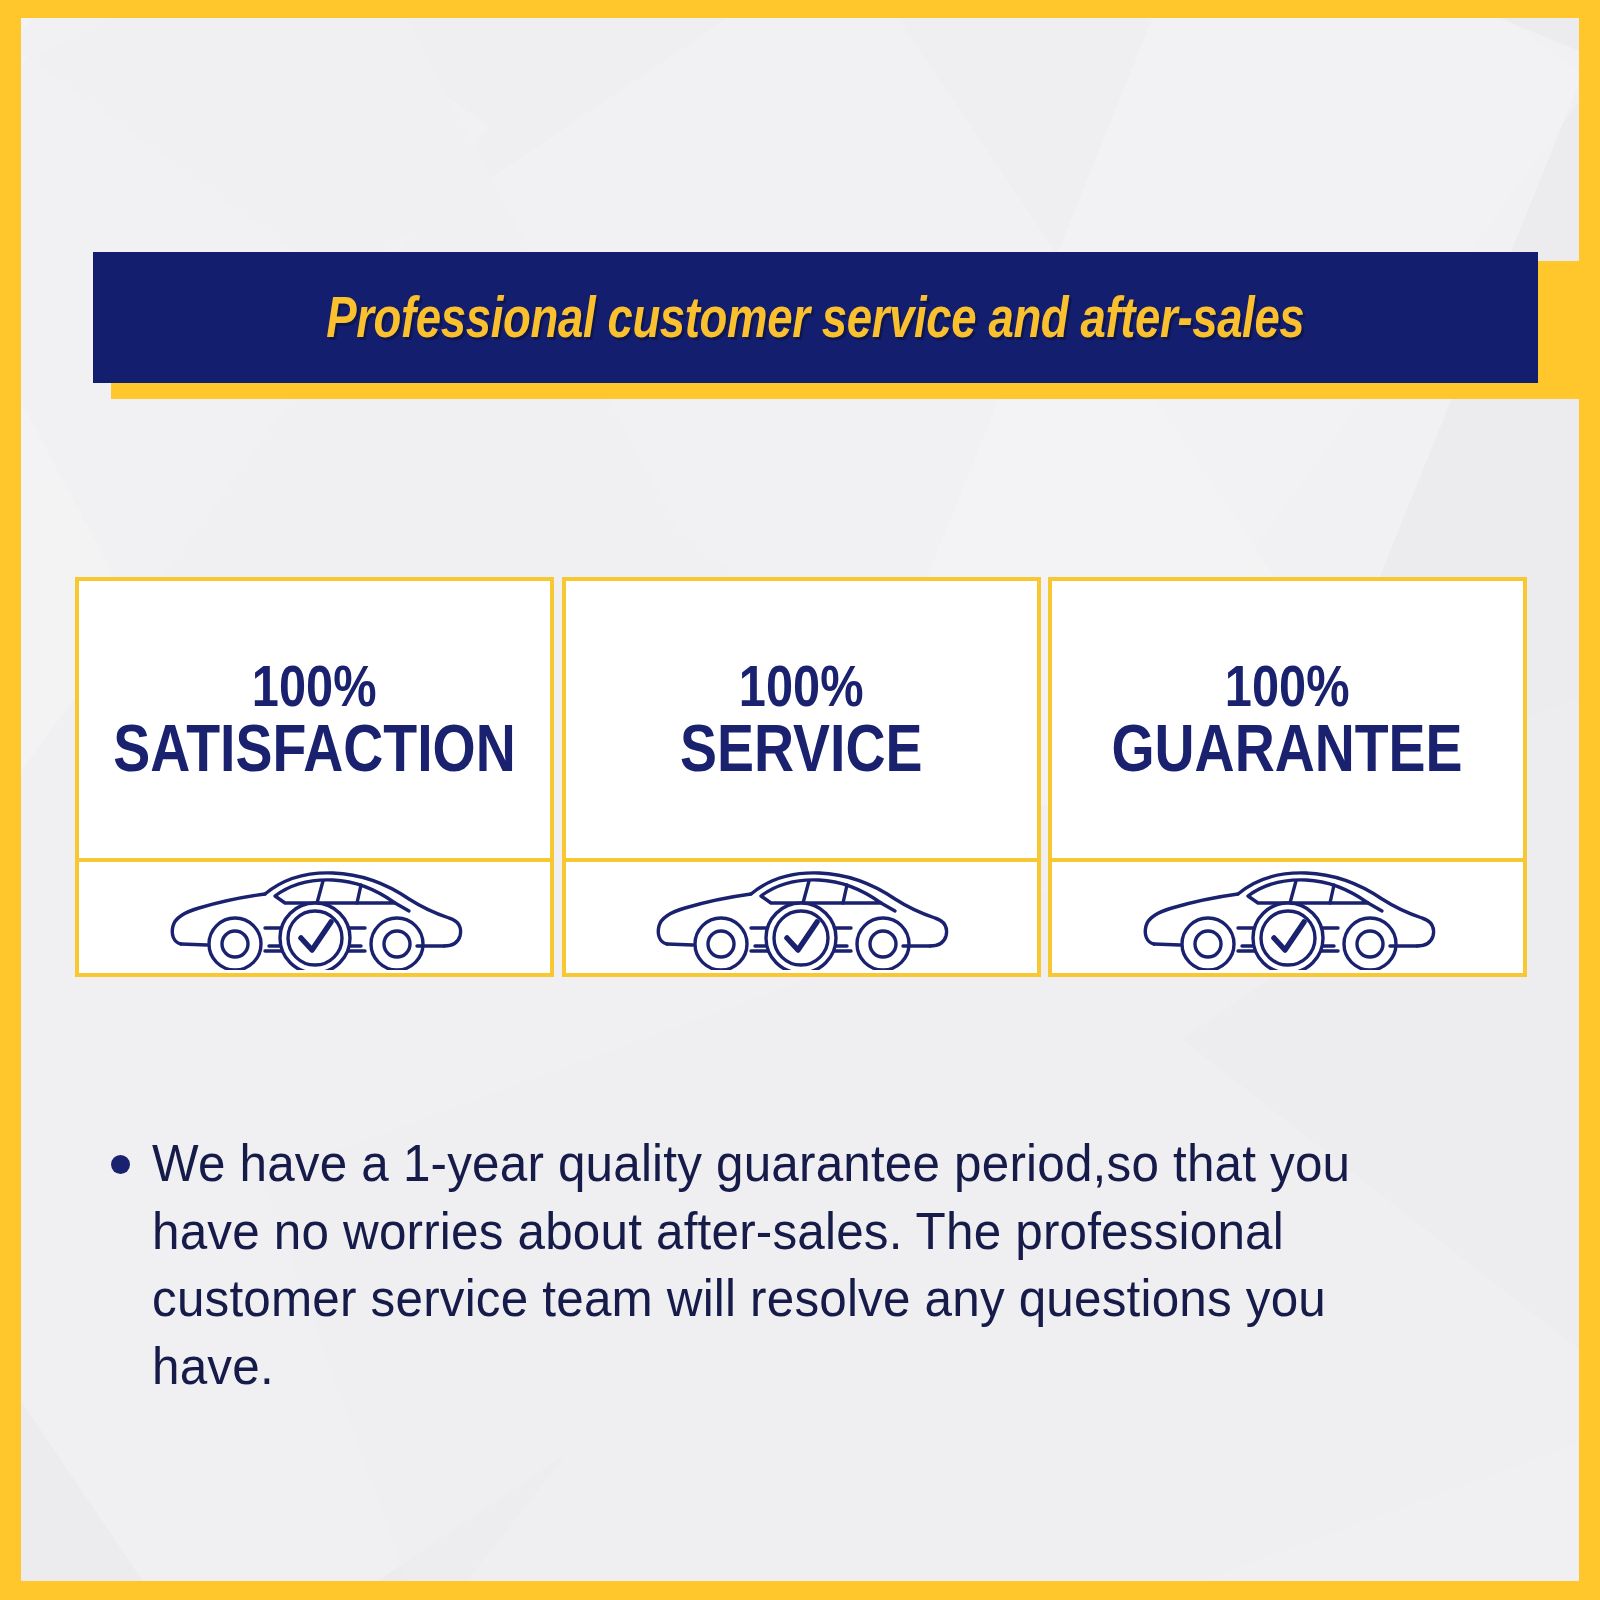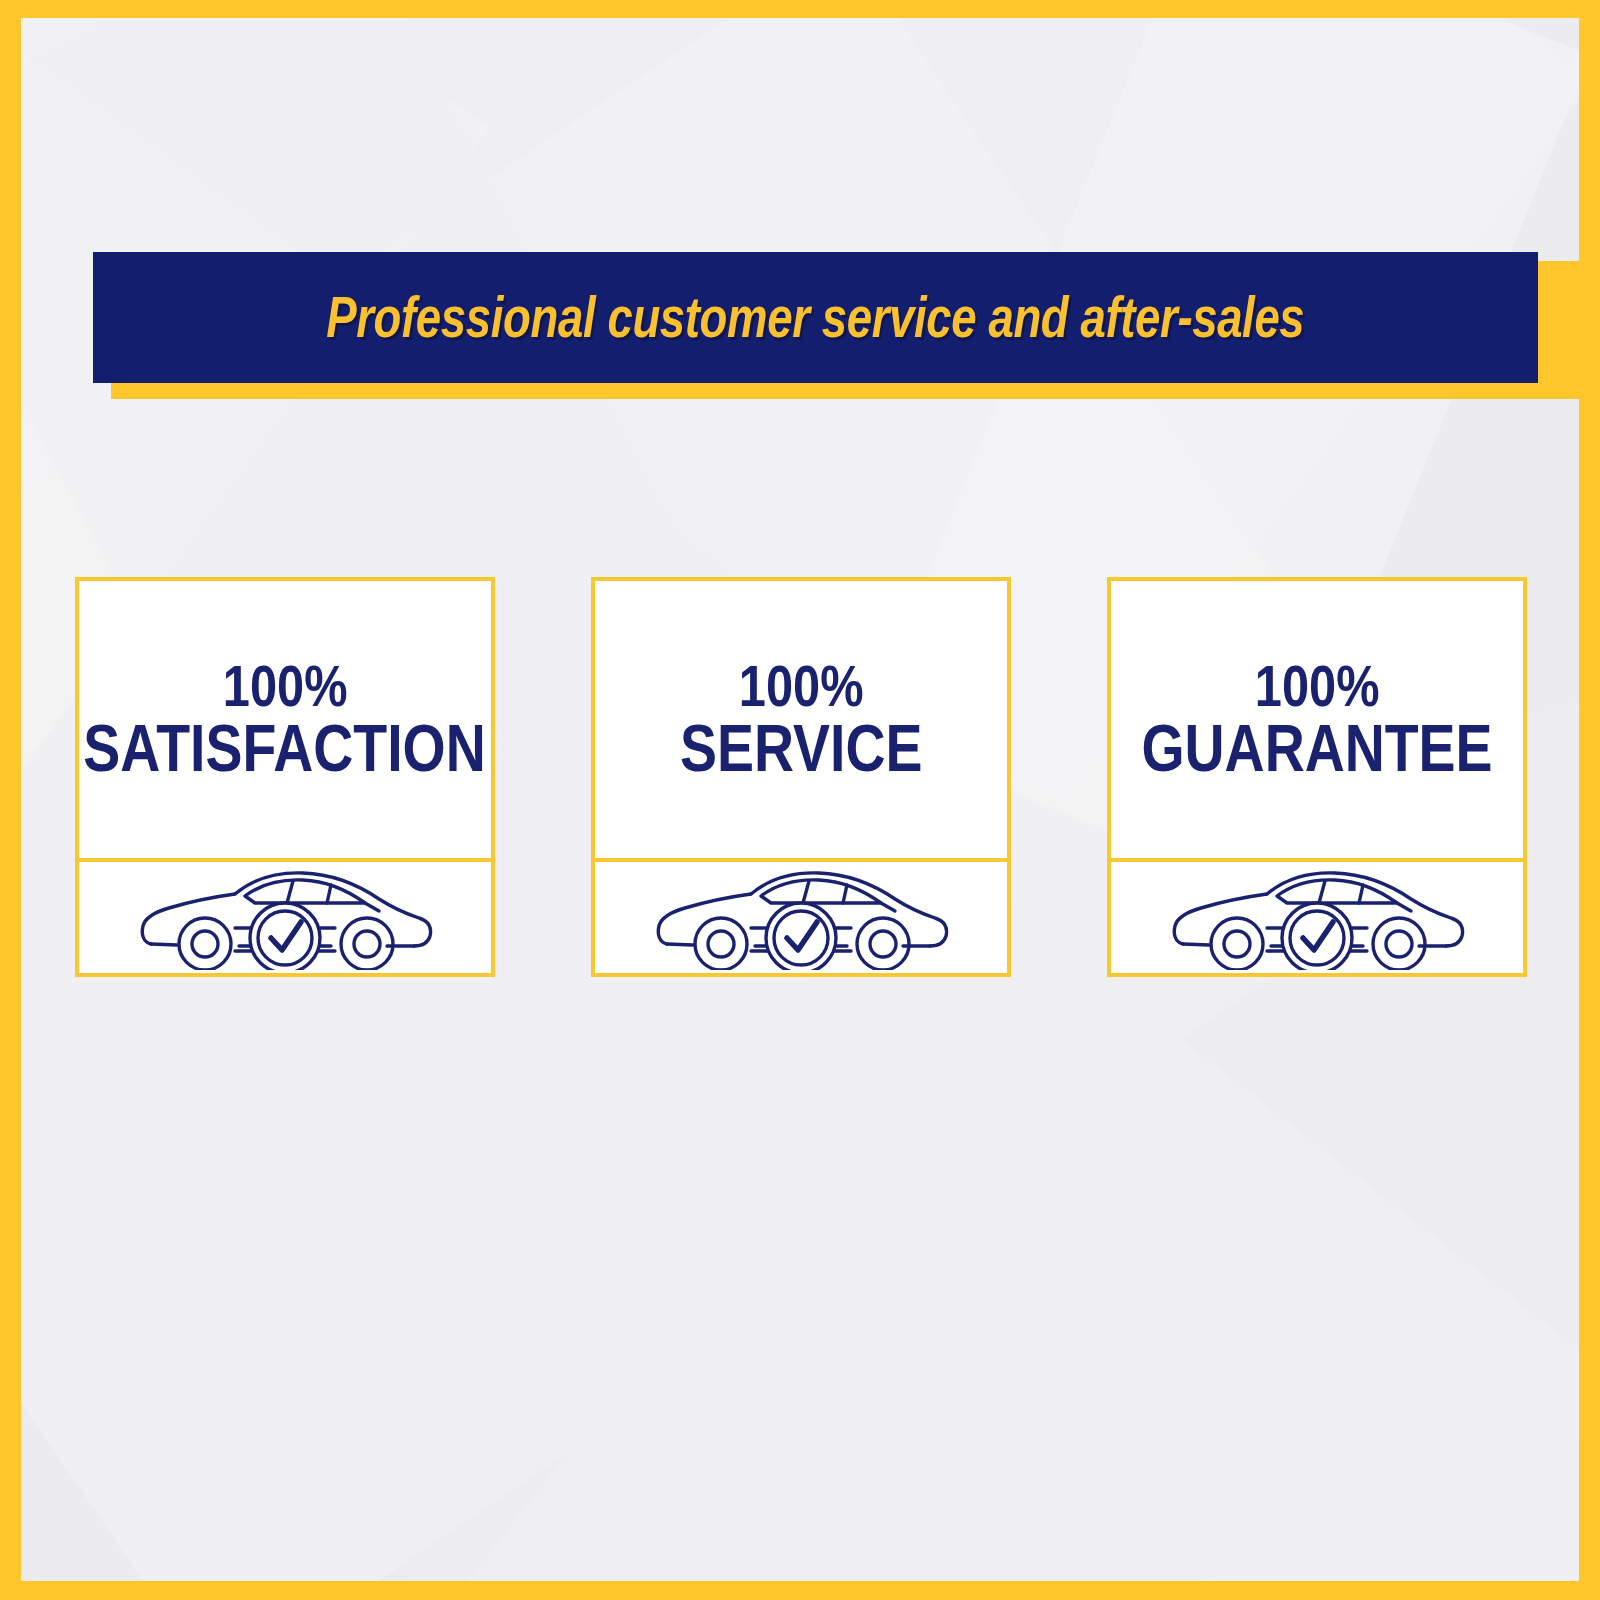--- a/index.html
+++ b/index.html
@@ -52,21 +52,21 @@
     transform-origin:center;
     white-space:nowrap;
     text-shadow:3px 3px 0 rgba(10,16,60,.55);
     line-height:1;
   }
 
   
   .cards{position:absolute;left:54px;top:559px;width:1452px;height:400px;
          display:flex;justify-content:space-between;}
   .card{
-    width:420px;height:400px;
+    width:479px;height:400px;
     background:#ffffff;
     border:4px solid #F7C832;
     box-sizing:border-box;
     display:flex;flex-direction:column;
   }
   .card-top{
     height:281px;flex:none;
     border-bottom:4px solid #F7C832;
     display:flex;flex-direction:column;
     align-items:center;justify-content:center;
@@ -216,15 +216,19 @@
             <path d="M200 62 L176 62 L184 73 L176 85 L200 85"></path>
             <circle cx="150" cy="72" r="35" fill="#ffffff"></circle>
             <circle cx="150" cy="72" r="27"></circle>
             <path d="M136 72 L147 84 L166 56" stroke-width="5.5"></path>
           </svg>
         </div>
       </div>
 
     </div>
 
+    <div class="bullet-block">
+      <div class="bullet-dot"></div>
+      <div class="bullet-text">We have a 1-year quality guarantee period,so that you have no worries about after-sales. The professional customer service team will resolve any questions you have.</div>
+    </div>
 
   </div>
 </div>
 
 </body></html>

